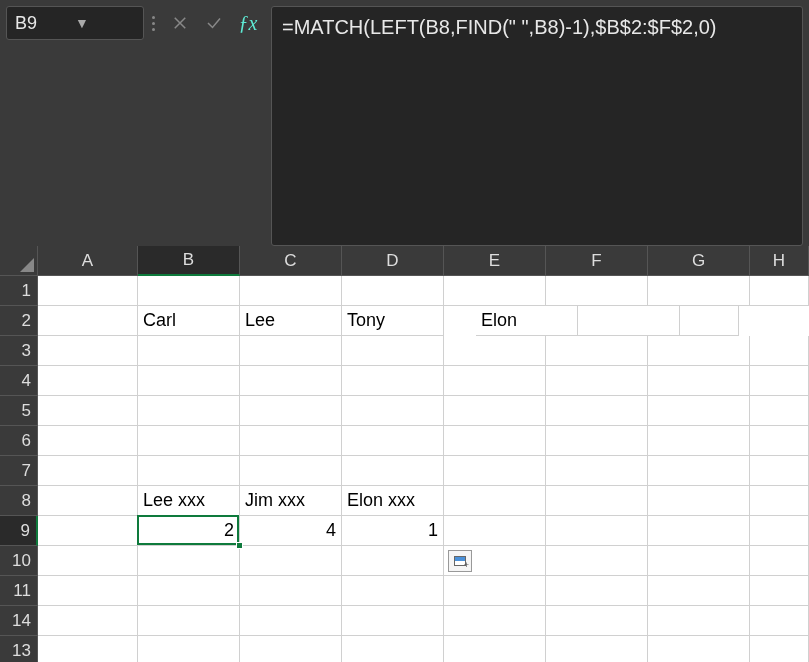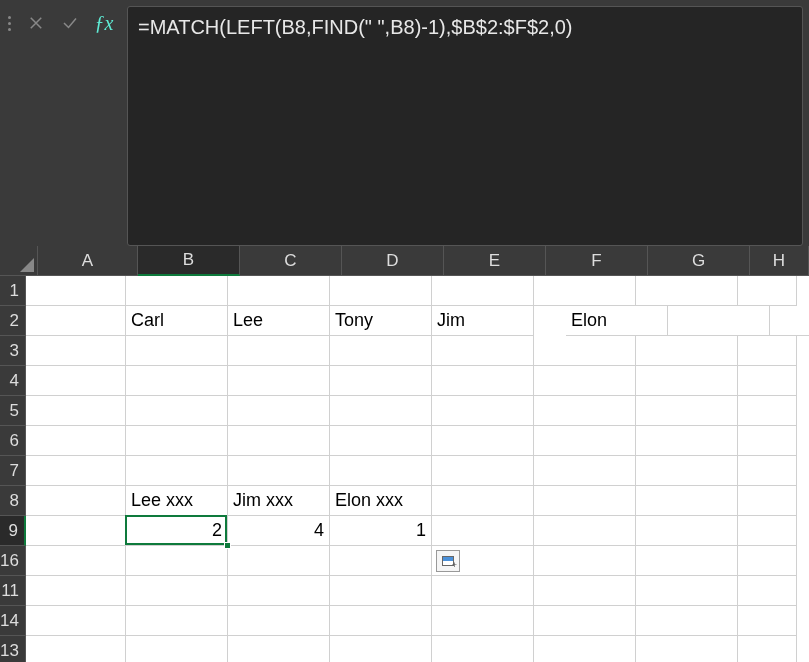--- a/index.html
+++ b/index.html
@@ -190,20 +190,24 @@
     position: absolute;
     right: 2px; bottom: 1px;
     font-size: 9px; color: #555;
     line-height: 1;
   }
 </style>
 </head>
 <body>
 
 <div class="formula-bar-area">
+  <div class="name-box">
+    <span>B9</span>
+    <span class="chev">▼</span>
+  </div>
   <div class="sep-dots">
       <i></i>
       <i></i>
       <i></i>
     </div>
   <div class="fx-controls">
     <div class="fx-btn">
       <svg viewBox="0 0 24 24">
           <path d="M5 5 L19 19 M19 5 L5 19" stroke="#888" stroke-width="2" fill="none"></path>
         </svg>
@@ -240,21 +244,21 @@
     <div class="row-headers" id="row-headers-container">
         <div class="row-h">1</div>
         <div class="row-h">2</div>
         <div class="row-h">3</div>
         <div class="row-h">4</div>
         <div class="row-h">5</div>
         <div class="row-h">6</div>
         <div class="row-h">7</div>
         <div class="row-h">8</div>
         <div class="row-h sel">9</div>
-        <div class="row-h">16</div>
+        <div class="row-h">10</div>
         <div class="row-h">11</div>
         <div class="row-h">14</div>
         <div class="row-h">13</div>
       </div>
     <div class="cells" id="cells-container">
       <div class="active-box" id="active-box" style="left: 99px; top: 239px; width: 102px; height: 30px;"></div>
       <div class="fill-handle" id="fill-handle" style="left: 198px; top: 266px;"></div>
 
       <div class="autofill-icon" id="autofill-icon" style="left: 410px; top: 274px;">
         <div class="mini"></div>
@@ -268,21 +272,20 @@
           <div class="cell" style="width: 102px;"></div>
           <div class="cell" style="width: 102px;"></div>
           <div class="cell" style="width: 102px;"></div>
           <div class="cell" style="width: 59px;"></div>
         </div>
         <div class="row">
           <div class="cell" style="width: 100px;"></div>
           <div class="cell" style="width: 102px;">Carl</div>
           <div class="cell" style="width: 102px;">Lee</div>
           <div class="cell" style="width: 102px;">Tony</div>
-          <div class="cell" style="width: 102px;">Jim</div>
           <div class="cell" style="width: 102px; margin-left: 32px;">Elon</div>
           <div class="cell" style="width: 102px;"></div>
           <div class="cell" style="width: 59px;"></div>
         </div>
         <div class="row">
           <div class="cell" style="width: 100px;"></div>
           <div class="cell" style="width: 102px;"></div>
           <div class="cell" style="width: 102px;"></div>
           <div class="cell" style="width: 102px;"></div>
           <div class="cell" style="width: 102px;"></div>

